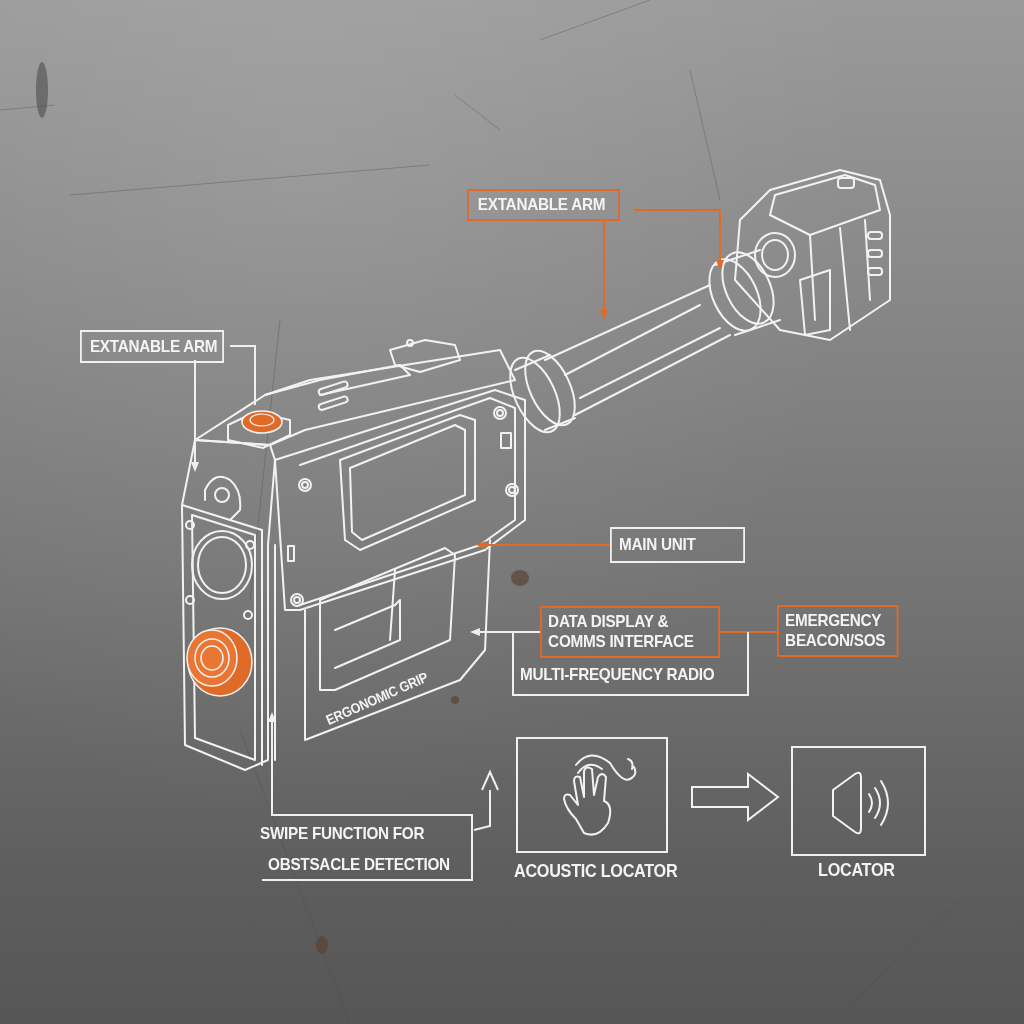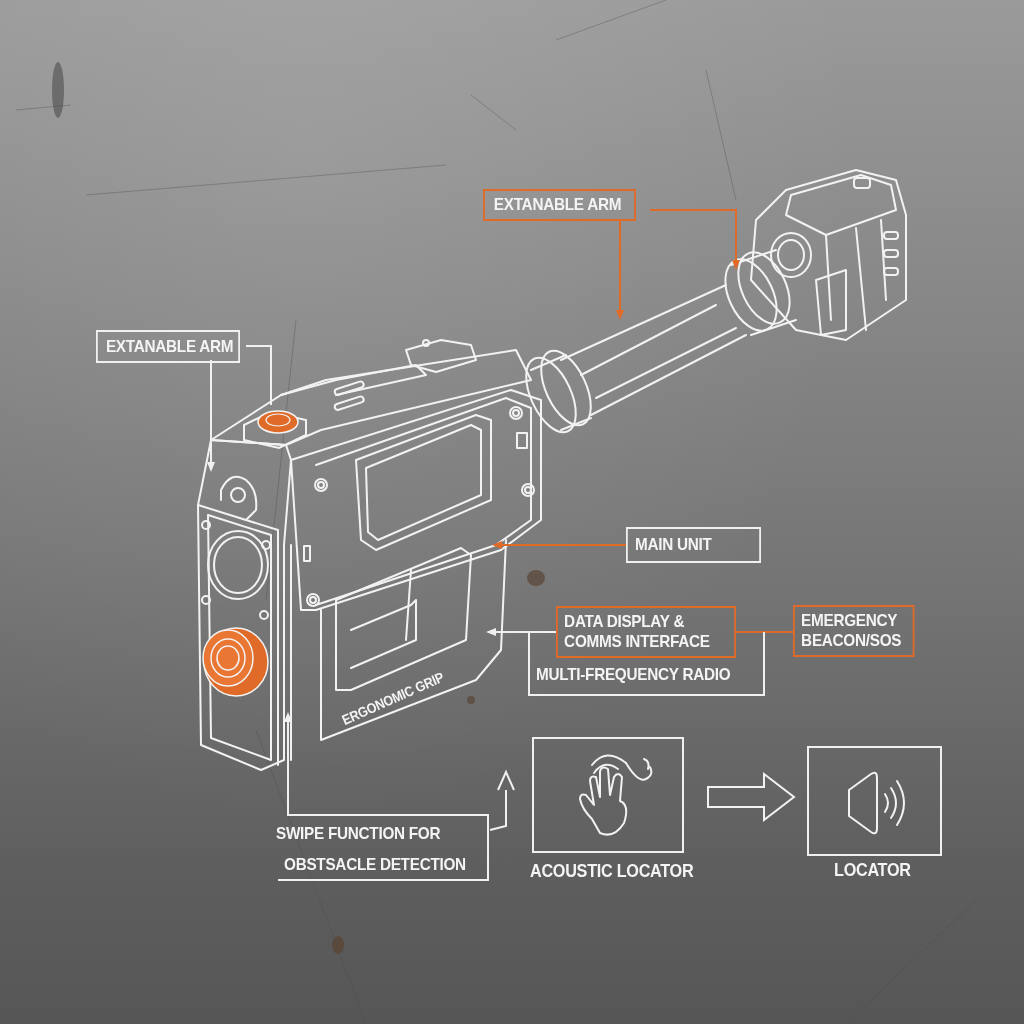--- a/index.html
+++ b/index.html
@@ -3,21 +3,21 @@
 <meta charset="utf-8">
 <style>
   html, body { margin: 0; padding: 0; }
   body {
     width: 1024px; height: 1024px; overflow: hidden; position: relative;
     font-family: "Liberation Sans", sans-serif;
     background:
       radial-gradient(ellipse at 30% 15%, rgba(255,255,255,0.10), transparent 55%),
       linear-gradient(180deg, #9a9a9a 0%, #8a8a8a 25%, #767676 55%, #5e5e5e 85%, #565656 100%);
   }
-  .canvas { position: absolute; left: 16px; top: 0; width: 820px; height: 1024px; }
+  .canvas { position: absolute; left: 0; top: 0; width: 820px; height: 1024px; }
   .texture { position: absolute; inset: 0; pointer-events: none; }
   .label {
     position: absolute; box-sizing: border-box;
     color: #f4f4f4; font-weight: bold; font-size: 17px; letter-spacing: -0.3px;
     font-family: "Liberation Sans", sans-serif;
     text-transform: uppercase; line-height: 20px;
     display: flex; align-items: center;
     transform: scaleX(0.9); transform-origin: left center;
   }
   .box-white { border: 2px solid #f0f0f0; }

